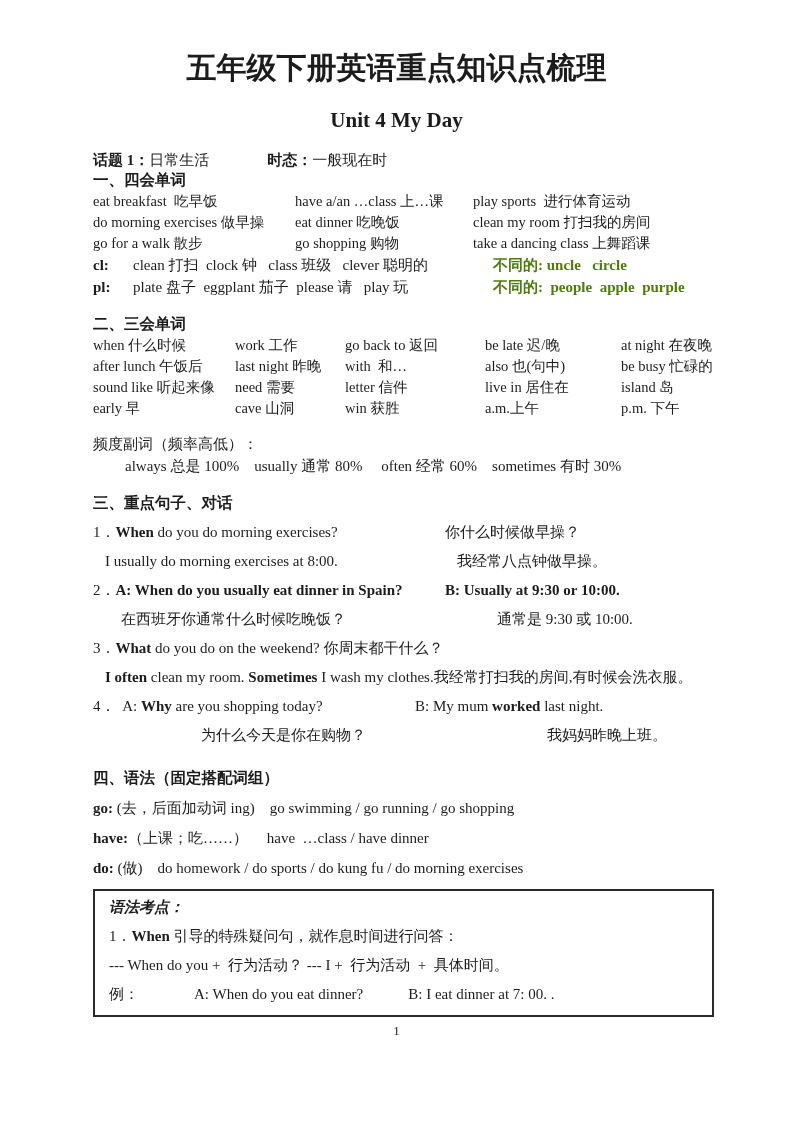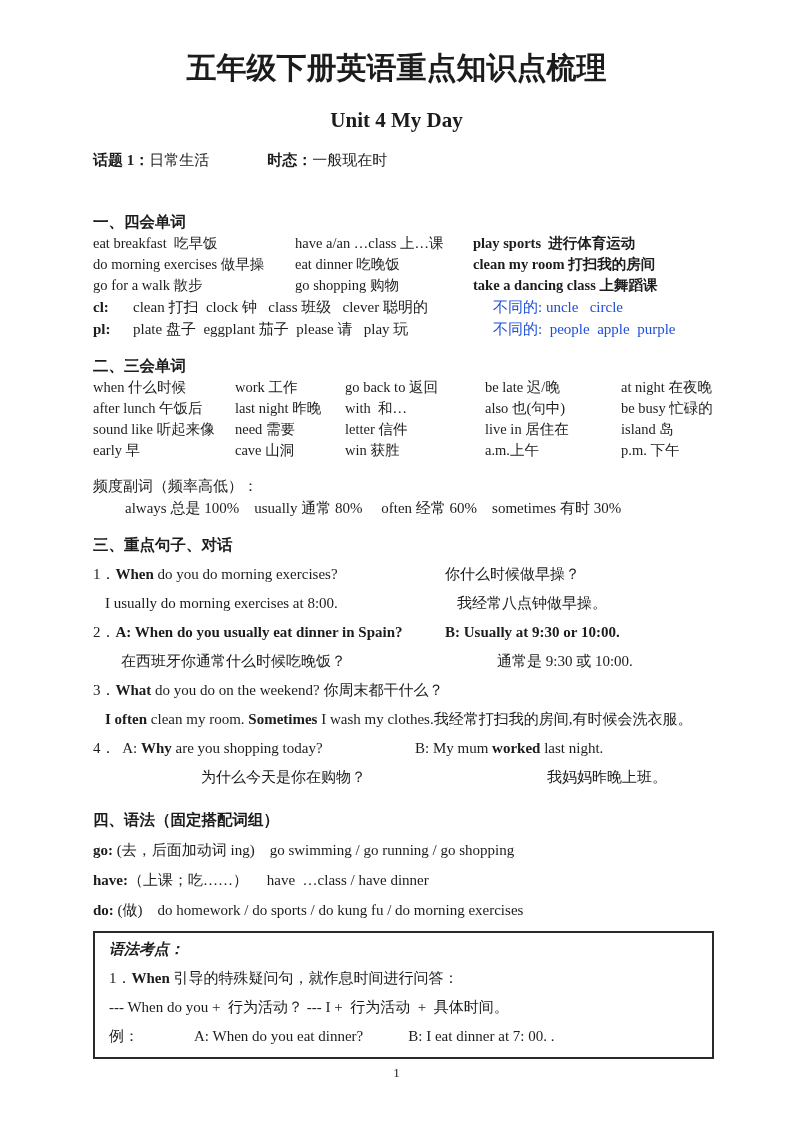--- a/index.html
+++ b/index.html
@@ -5,32 +5,32 @@
   html,body{margin:0;padding:0;background:#ffffff;}
   .page{
     width:793px;height:1122px;margin:0 auto;background:#ffffff;
     font-family:"Liberation Serif","DejaVu Serif",serif;
     color:#1c1c1c;box-sizing:border-box;
     padding:50px 80px 0 93px;position:relative;overflow:hidden;
   }
   .t{white-space:pre-wrap;}
   .b{font-weight:bold;}
   .i{font-style:italic;}
-  .red{color:#1d4ed8;font-weight:normal;}
+  .red{color:#4d7c0f;font-weight:bold;}
   .doc-title{text-align:center;font-size:30px;font-weight:bold;line-height:36px;margin-left:-13px;}
   .unit-title{text-align:center;font-size:21px;font-weight:bold;margin-top:22px;margin-left:-13px;}
   .topic-line{font-size:15px;margin-top:18px;}
   .tense-label{margin-left:58px;}
   .sec-heading{font-size:15.5px;font-weight:bold;}
-  .h-s1{margin-top:42px;}
+  .h-s1{}
   .h-s2{margin-top:16px;}
   .h-s3{margin-top:16px;}
   .h-s4{margin-top:22px;}
   .wordrow{display:flex;font-size:14.5px;line-height:21px;}
-  .wr3 .c1{flex:0 0 202px;} .wr3 .c2{flex:0 0 178px;} .wr3 .c3{flex:1;font-weight:bold;}
+  .wr3 .c1{flex:0 0 202px;} .wr3 .c2{flex:0 0 178px;} .wr3 .c3{flex:1;}
   .wr5 .c1{flex:0 0 142px;} .wr5 .c2{flex:0 0 110px;} .wr5 .c3{flex:0 0 140px;}
   .wr5 .c4{flex:0 0 136px;} .wr5 .c5{flex:1;}
   .clpl{display:flex;font-size:15px;line-height:22px;}
   .clpl .lbl{flex:0 0 40px;font-weight:bold;}
   .clpl .blk{flex:0 0 360px;}
   .mt14{margin-top:0;}
   .freq-head{font-size:15px;margin-top:16px;}
   .freq-line{font-size:15px;margin-top:2px;padding-left:32px;line-height:21px;}
   .sent{font-size:15px;line-height:21px;margin-top:8px;}
   .pair{display:flex;}

